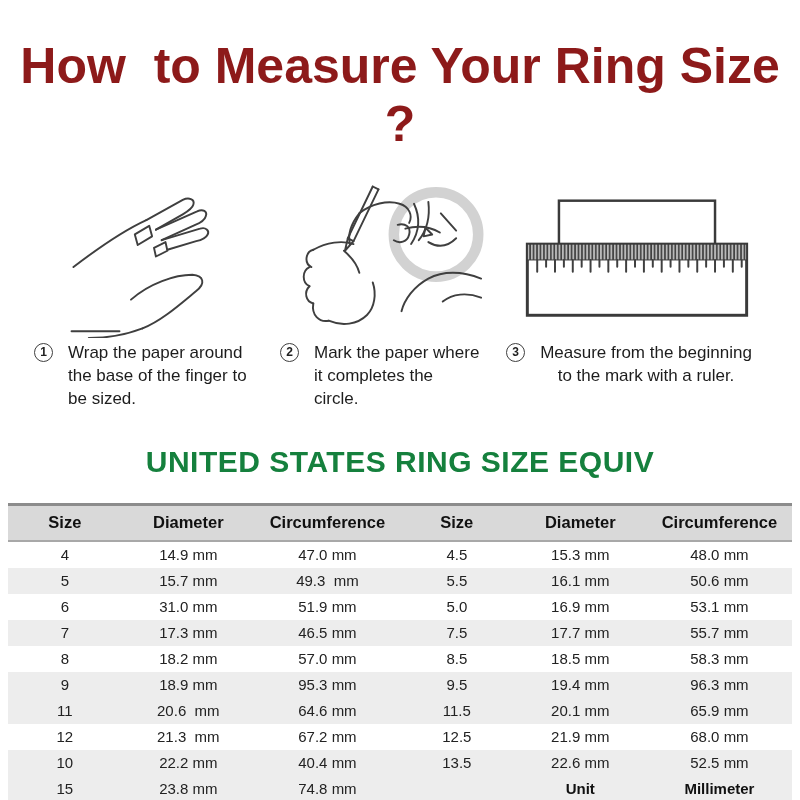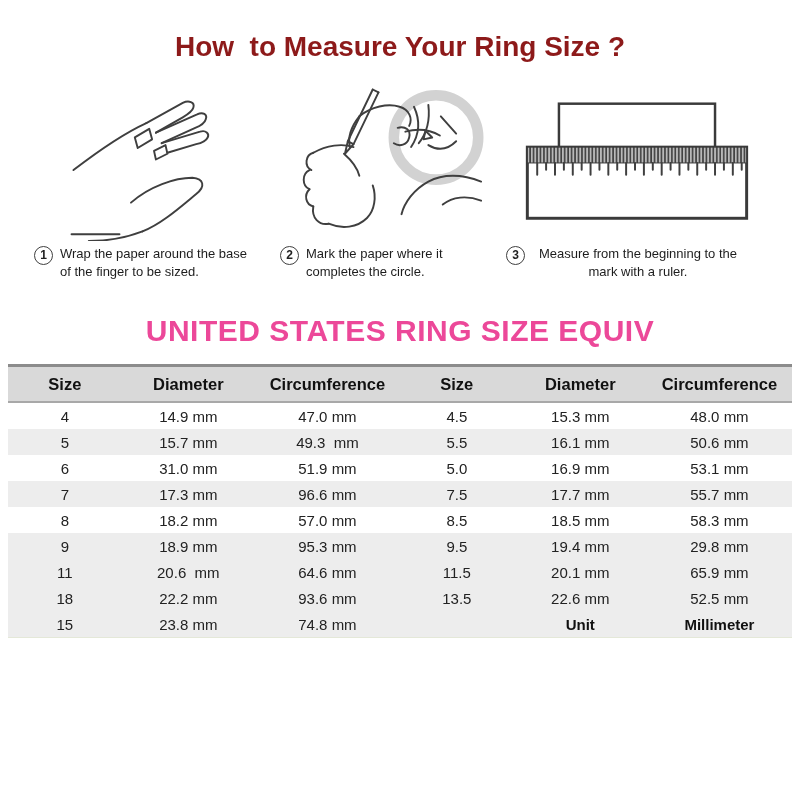--- a/index.html
+++ b/index.html
@@ -1,42 +1,42 @@
 <!DOCTYPE html>
 <html><head>
 <meta charset="utf-8">
 <style>
   html,body{margin:0;padding:0;background:#fff;}
   body{font-family:"Liberation Sans", sans-serif; width:800px; height:800px; overflow:hidden;}
   .page{width:800px;height:800px;background:#fff;position:relative;}
 
   
   .main-title{
-    margin:9px; padding-top:22px; text-align:center;
-    font-size:28px; font-weight:bold; color:#8d1a1a;
+    margin:16px; padding-top:22px; text-align:center;
+    font-size:50px; font-weight:bold; color:#8d1a1a;
     letter-spacing:0px; white-space:pre-wrap; line-height:1.15;
   }
 
   
   .steps{display:flex; justify-content:space-between; padding:6px 34px 0 34px;}
   .step{display:flex; flex-direction:column; align-items:flex-start;}
   .step-art{height:163px; display:block;}
   .ink{stroke:#3f3f3f; fill:none; stroke-width:2; stroke-linecap:round; stroke-linejoin:round;}
   .caption{display:flex; gap:7px; margin-top:4px; align-items:flex-start;}
   .badge{
     flex:0 0 auto; width:17px; height:17px; border:1.6px solid #3f3f3f; border-radius:50%;
     font-size:12px; font-weight:bold; color:#222; text-align:center; line-height:17px; margin-top:1px;
   }
-  .cap-text{font-size:13px; color:#1d1d1d; line-height:1.35;}
+  .cap-text{font-size:17px; color:#1d1d1d; line-height:1.35;margin-left:8px;}
   .cap-1{width:200px;} .cap-2{width:168px;} .cap-3{width:212px;text-align:center;}
 
   
   .table-title{
-    margin:0; padding-top:34px; padding-bottom:16px; text-align:center;
-    font-size:30px; font-weight:bold; color:#ec4899; letter-spacing:.5px;
+    margin:0; padding-top:34px; padding-bottom:24px; text-align:center;
+    font-size:30px; font-weight:bold; color:#15803d; letter-spacing:.5px;
   }
 
   
   table.ring{
     width:784px; margin:0 8px; border-collapse:collapse; table-layout:fixed;
   }
   table.ring thead th{
     background:#d9d9d9; border-top:3px solid #8c8c8c; border-bottom:2px solid #a8a8a8;
     font-size:16.5px; font-weight:bold; color:#111; height:34px; text-align:center; padding:0;
   }
@@ -173,53 +173,61 @@
           <td class="c0">6</td>
           <td class="c1">31.0 mm</td>
           <td class="c2">51.9 mm</td>
           <td class="c3">5.0</td>
           <td class="c4">16.9 mm</td>
           <td class="c5">53.1 mm</td>
         </tr>
         <tr class="stripe">
           <td class="c0">7</td>
           <td class="c1">17.3 mm</td>
-          <td class="c2">96.6 mm</td>
+          <td class="c2">46.5 mm</td>
           <td class="c3">7.5</td>
           <td class="c4">17.7 mm</td>
           <td class="c5">55.7 mm</td>
         </tr>
         <tr>
           <td class="c0">8</td>
           <td class="c1">18.2 mm</td>
           <td class="c2">57.0 mm</td>
           <td class="c3">8.5</td>
           <td class="c4">18.5 mm</td>
           <td class="c5">58.3 mm</td>
         </tr>
         <tr class="stripe">
           <td class="c0">9</td>
           <td class="c1">18.9 mm</td>
           <td class="c2">95.3 mm</td>
           <td class="c3">9.5</td>
           <td class="c4">19.4 mm</td>
-          <td class="c5">29.8 mm</td>
+          <td class="c5">96.3 mm</td>
         </tr>
         <tr class="stripe">
           <td class="c0">11</td>
           <td class="c1">20.6  mm</td>
           <td class="c2">64.6 mm</td>
           <td class="c3">11.5</td>
           <td class="c4">20.1 mm</td>
           <td class="c5">65.9 mm</td>
         </tr>
-        <tr class="stripe">
-          <td class="c0">18</td>
+        <tr>
+          <td class="c0">12</td>
+          <td class="c1">21.3  mm</td>
+          <td class="c2">67.2 mm</td>
+          <td class="c3">12.5</td>
+          <td class="c4">21.9 mm</td>
+          <td class="c5">68.0 mm</td>
+        </tr>
+        <tr class="stripe">
+          <td class="c0">10</td>
           <td class="c1">22.2 mm</td>
-          <td class="c2">93.6 mm</td>
+          <td class="c2">40.4 mm</td>
           <td class="c3">13.5</td>
           <td class="c4">22.6 mm</td>
           <td class="c5">52.5 mm</td>
         </tr>
         <tr class="stripe">
           <td class="c0">15</td>
           <td class="c1">23.8 mm</td>
           <td class="c2">74.8 mm</td>
           <td class="c3"></td>
           <td class="c4 unit">Unit</td>

